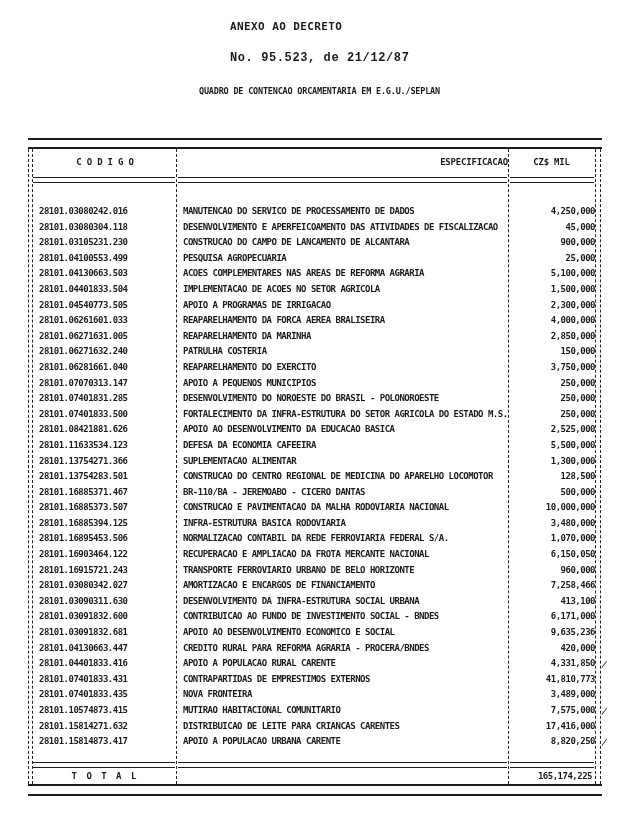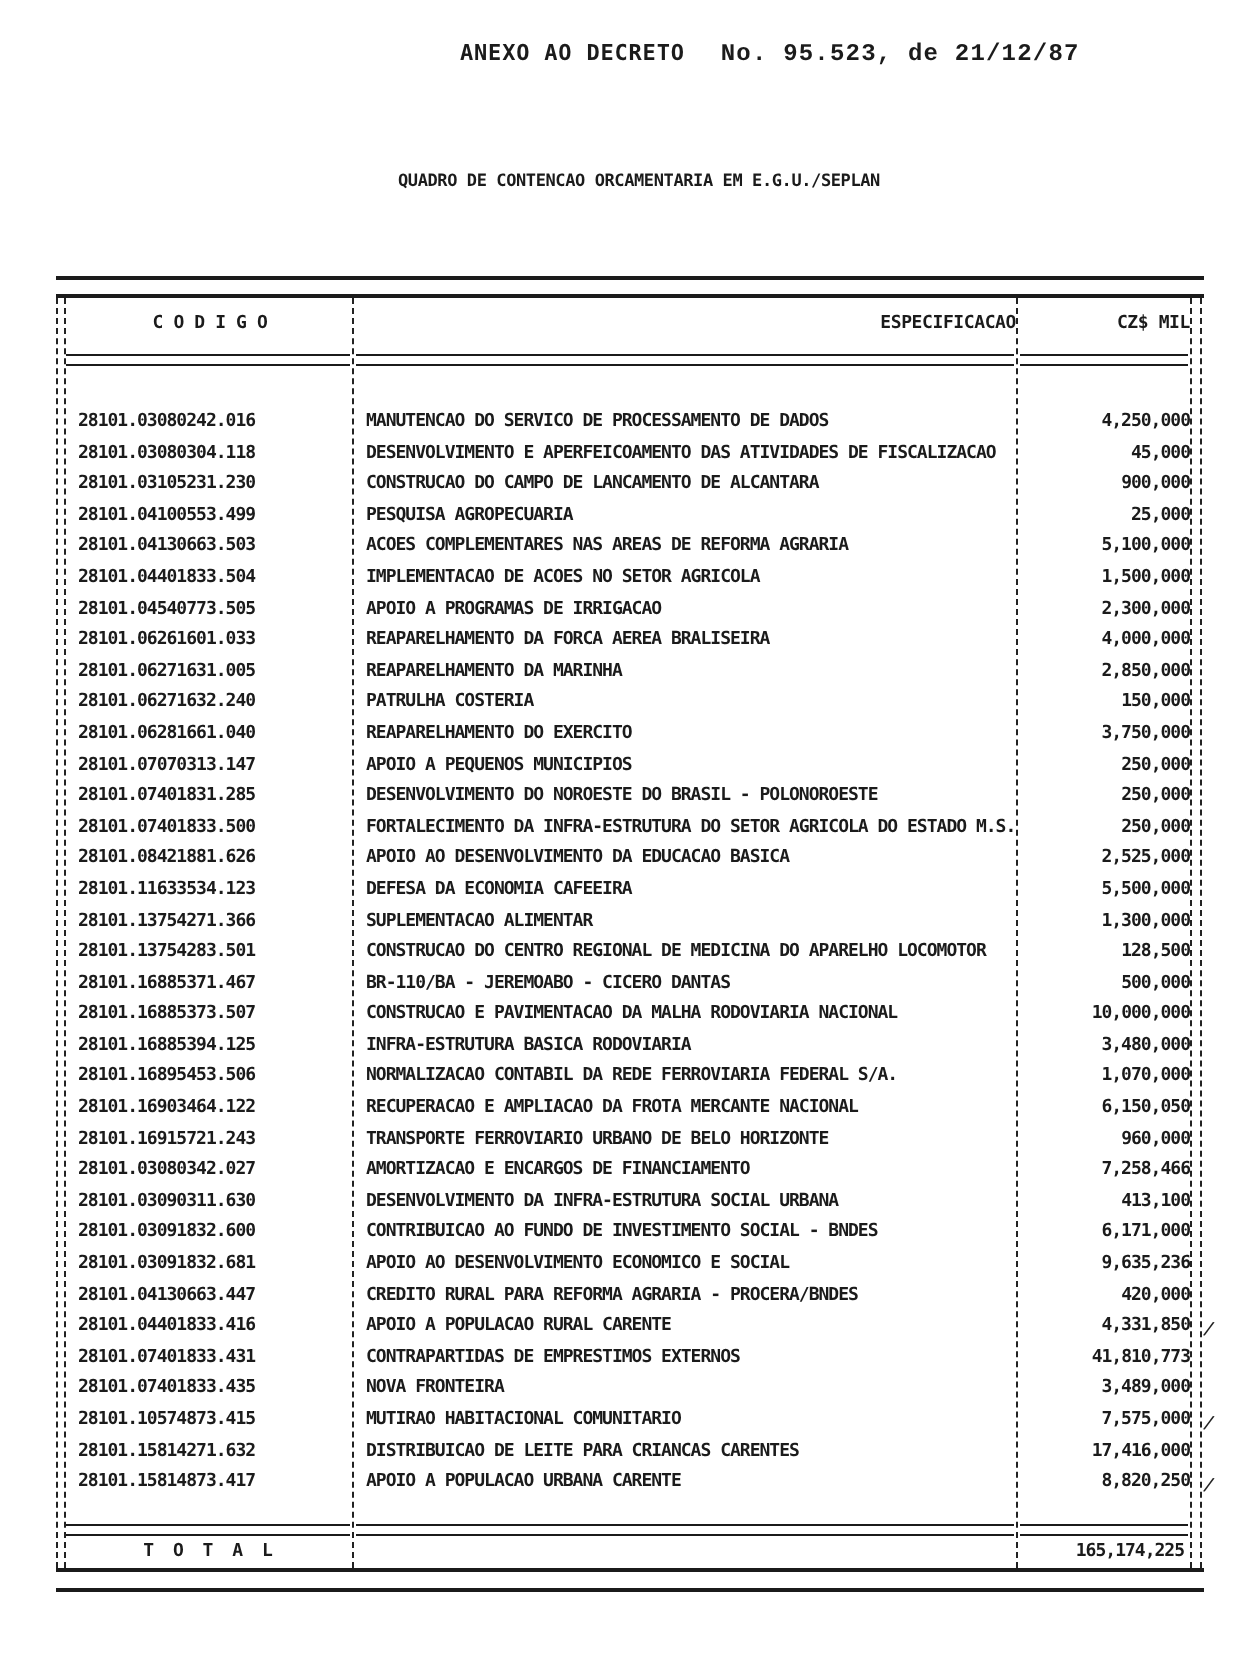--- a/index.html
+++ b/index.html
@@ -2,39 +2,39 @@
 <html><head>
 <meta charset="utf-8">
 <style>
   html,body { margin:0; padding:0; background:#e8e8e8; }
   .page {
     position:relative; width:630px; height:833px; margin:0 auto;
     background:#ffffff; color:#1b1b1b; overflow:hidden;
     font-family:"DejaVu Sans Mono","Liberation Mono",monospace;
     font-weight:bold;
   }
-  .doc-header { position:absolute; top:20px; left:230px; display:flex; align-items:baseline; gap:18px; white-space:nowrap; }
+  .doc-header { position:absolute; top:20px; left:230px; display:flex; align-items:baseline; gap:18px; white-space:nowrap;flex-direction:column; }
   .hdr-small { font-size:11px; letter-spacing:0.4px; }
   .hdr-big   { font-size:12px; letter-spacing:0.6px;font-family:Liberation Mono, monospace; }
   .doc-title { position:absolute; top:86px; left:199px; font-size:8.5px; letter-spacing:-0.2px; white-space:nowrap; }
 
   .tbl { position:absolute; top:138px; left:28px; width:574px; }
   .hr-double { height:7px; border-top:2px solid #1b1b1b; border-bottom:2px solid #1b1b1b; }
   .hr-double.bottom { height:8px; }
 
   .tbl-body { position:relative; }
   .vline { position:absolute; top:0; bottom:0; width:0; border-left:1px dashed #222; }
   .vl-l1 { left:0; } .vl-l2 { left:4px; }
   .vl-c1 { left:148px; } .vl-c2 { left:480px; }
   .vl-r2 { left:567px; } .vl-r1 { left:572px; }
 
   .thead { display:flex; height:26px; align-items:center; font-size:9px; letter-spacing:-0.2px; }
   .th-code { width:142px; margin-left:6px; text-align:center; }
   .th-spec { width:332px; text-align:right; }
-  .th-val  { width:87px;  text-align:right; }
+  .th-val  { width:87px;  text-align:center; }
 
   .sep-row { position:relative; height:9px; }
   .sep-row .seg { position:absolute; top:2px; height:4px; border-top:1.5px solid #1b1b1b; border-bottom:1.5px solid #1b1b1b; }
   .seg-1 { left:5px;   width:142px; }
   .seg-2 { left:150px; width:329px; }
   .seg-3 { left:482px; width:84px; }
 
   .blank-a { height:20px; }
   .blank-b { height:10px; }
 

